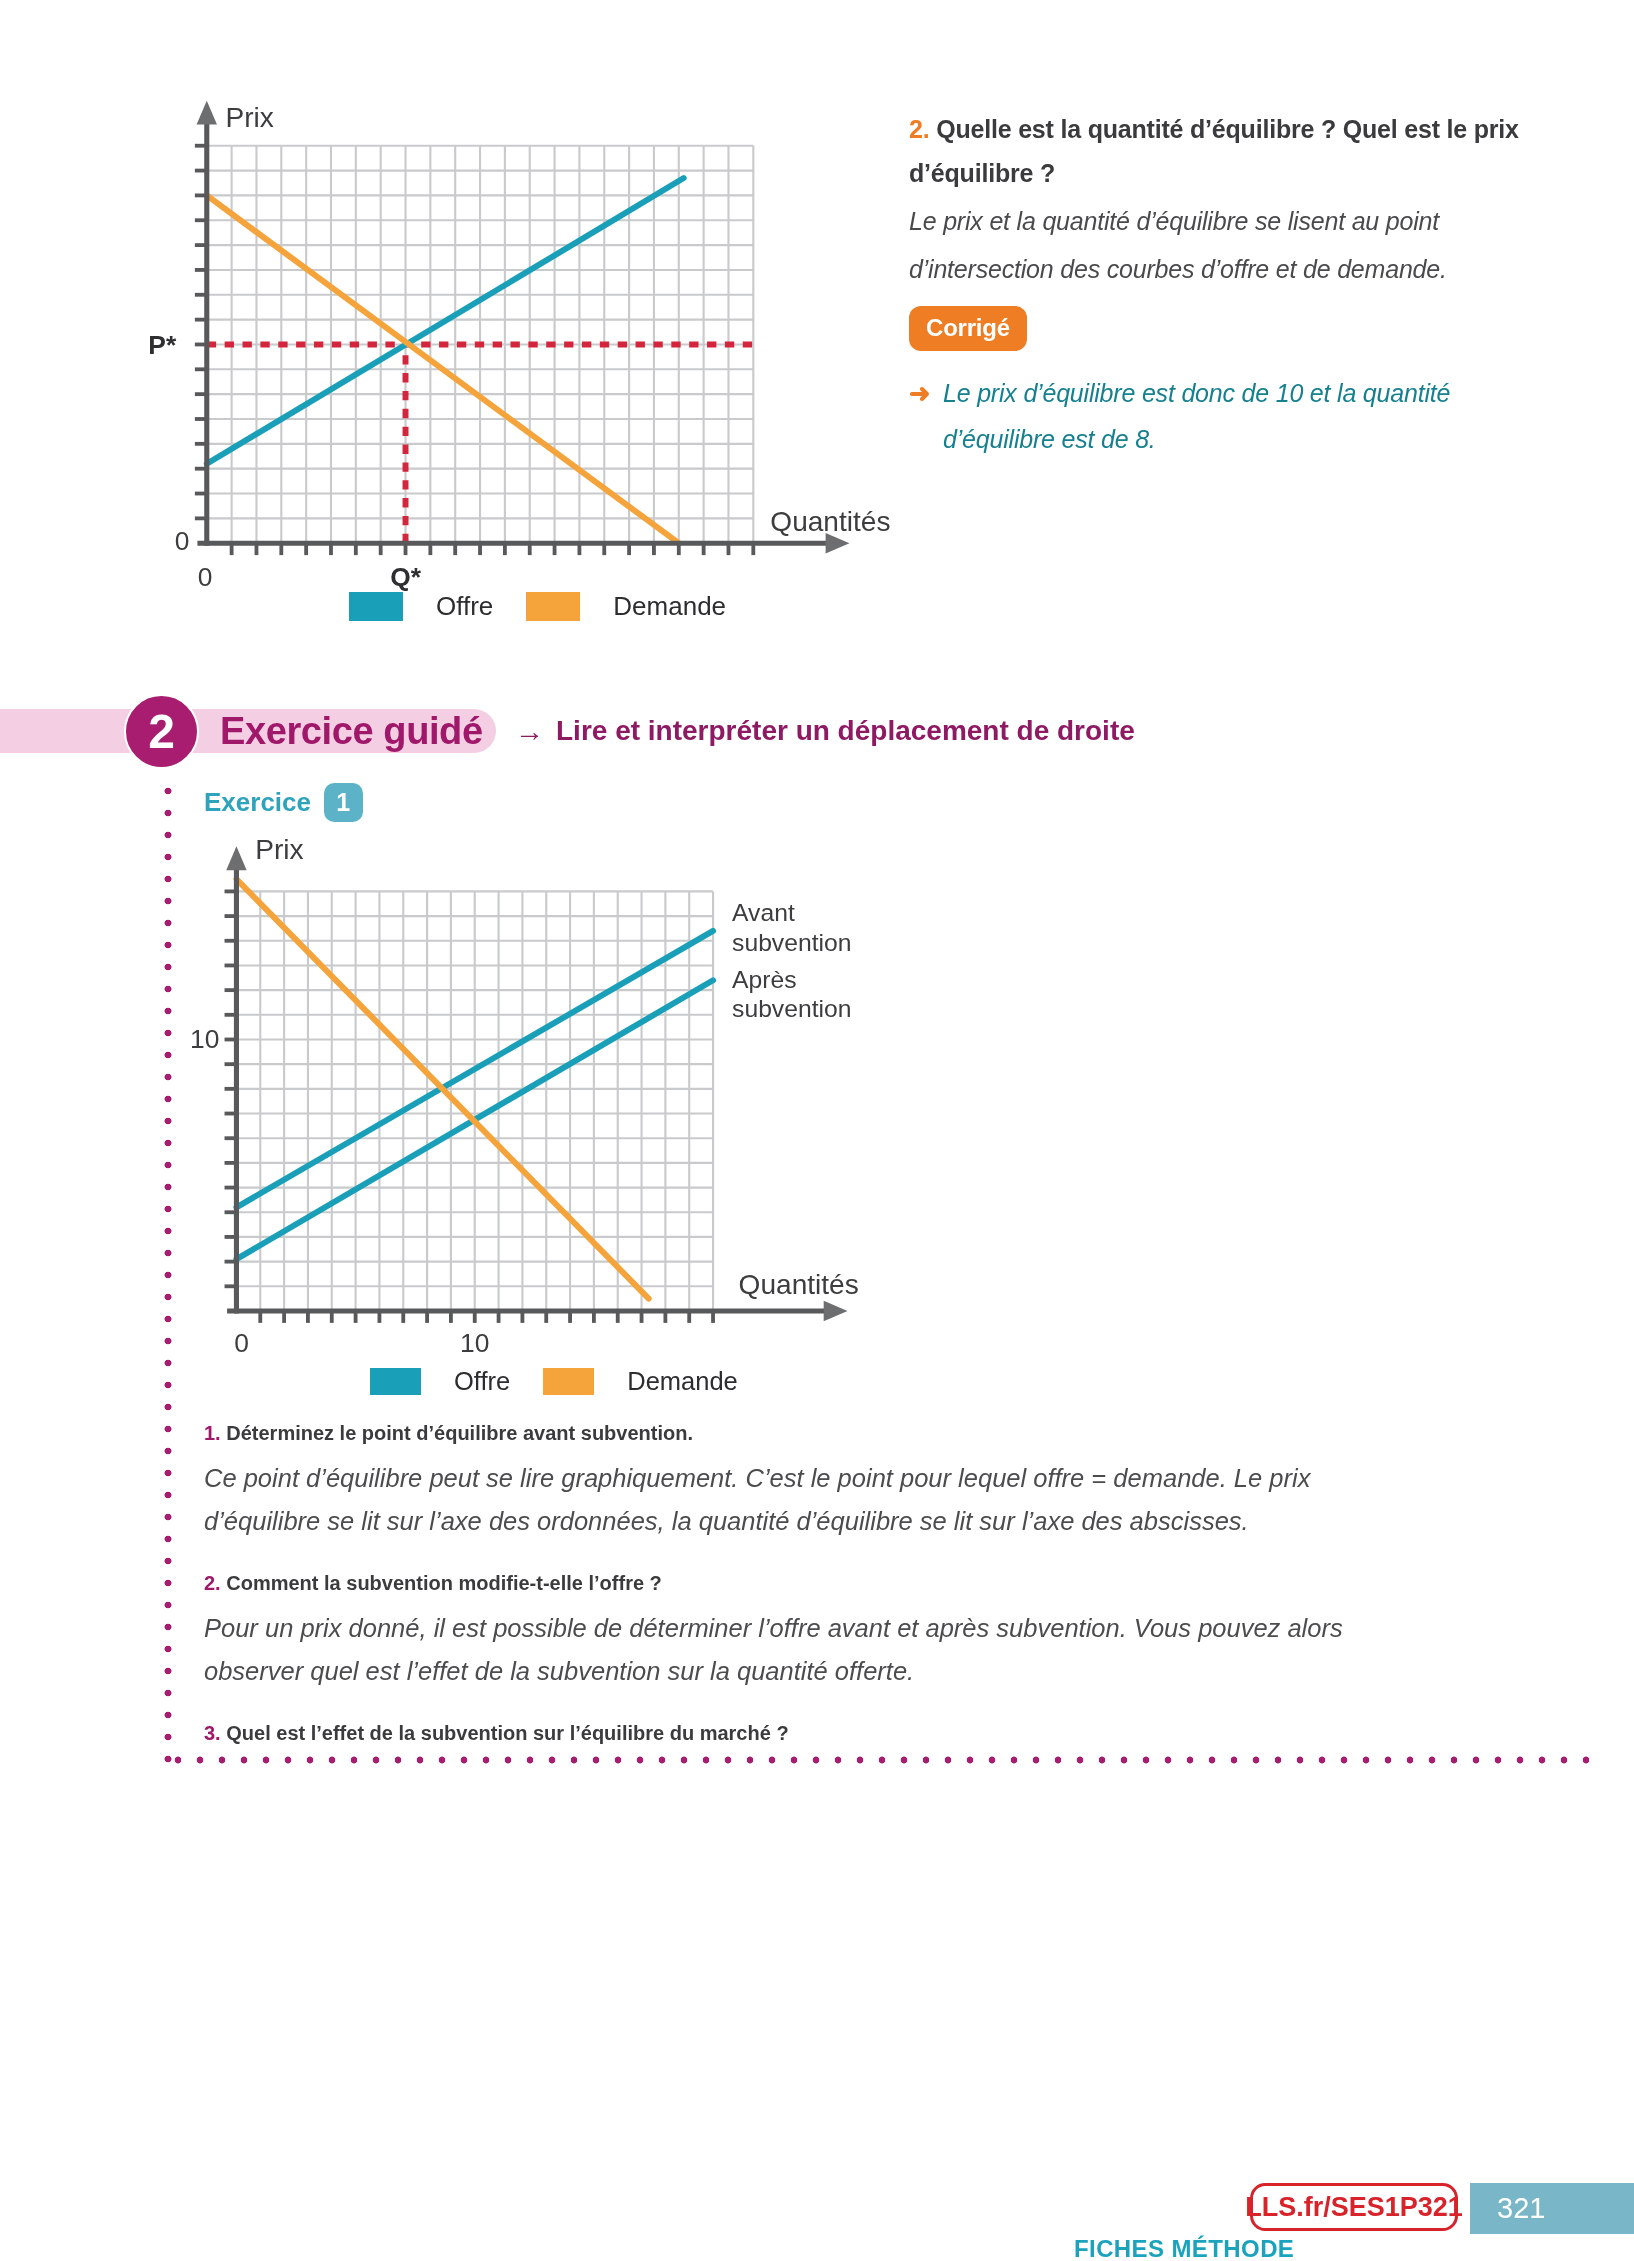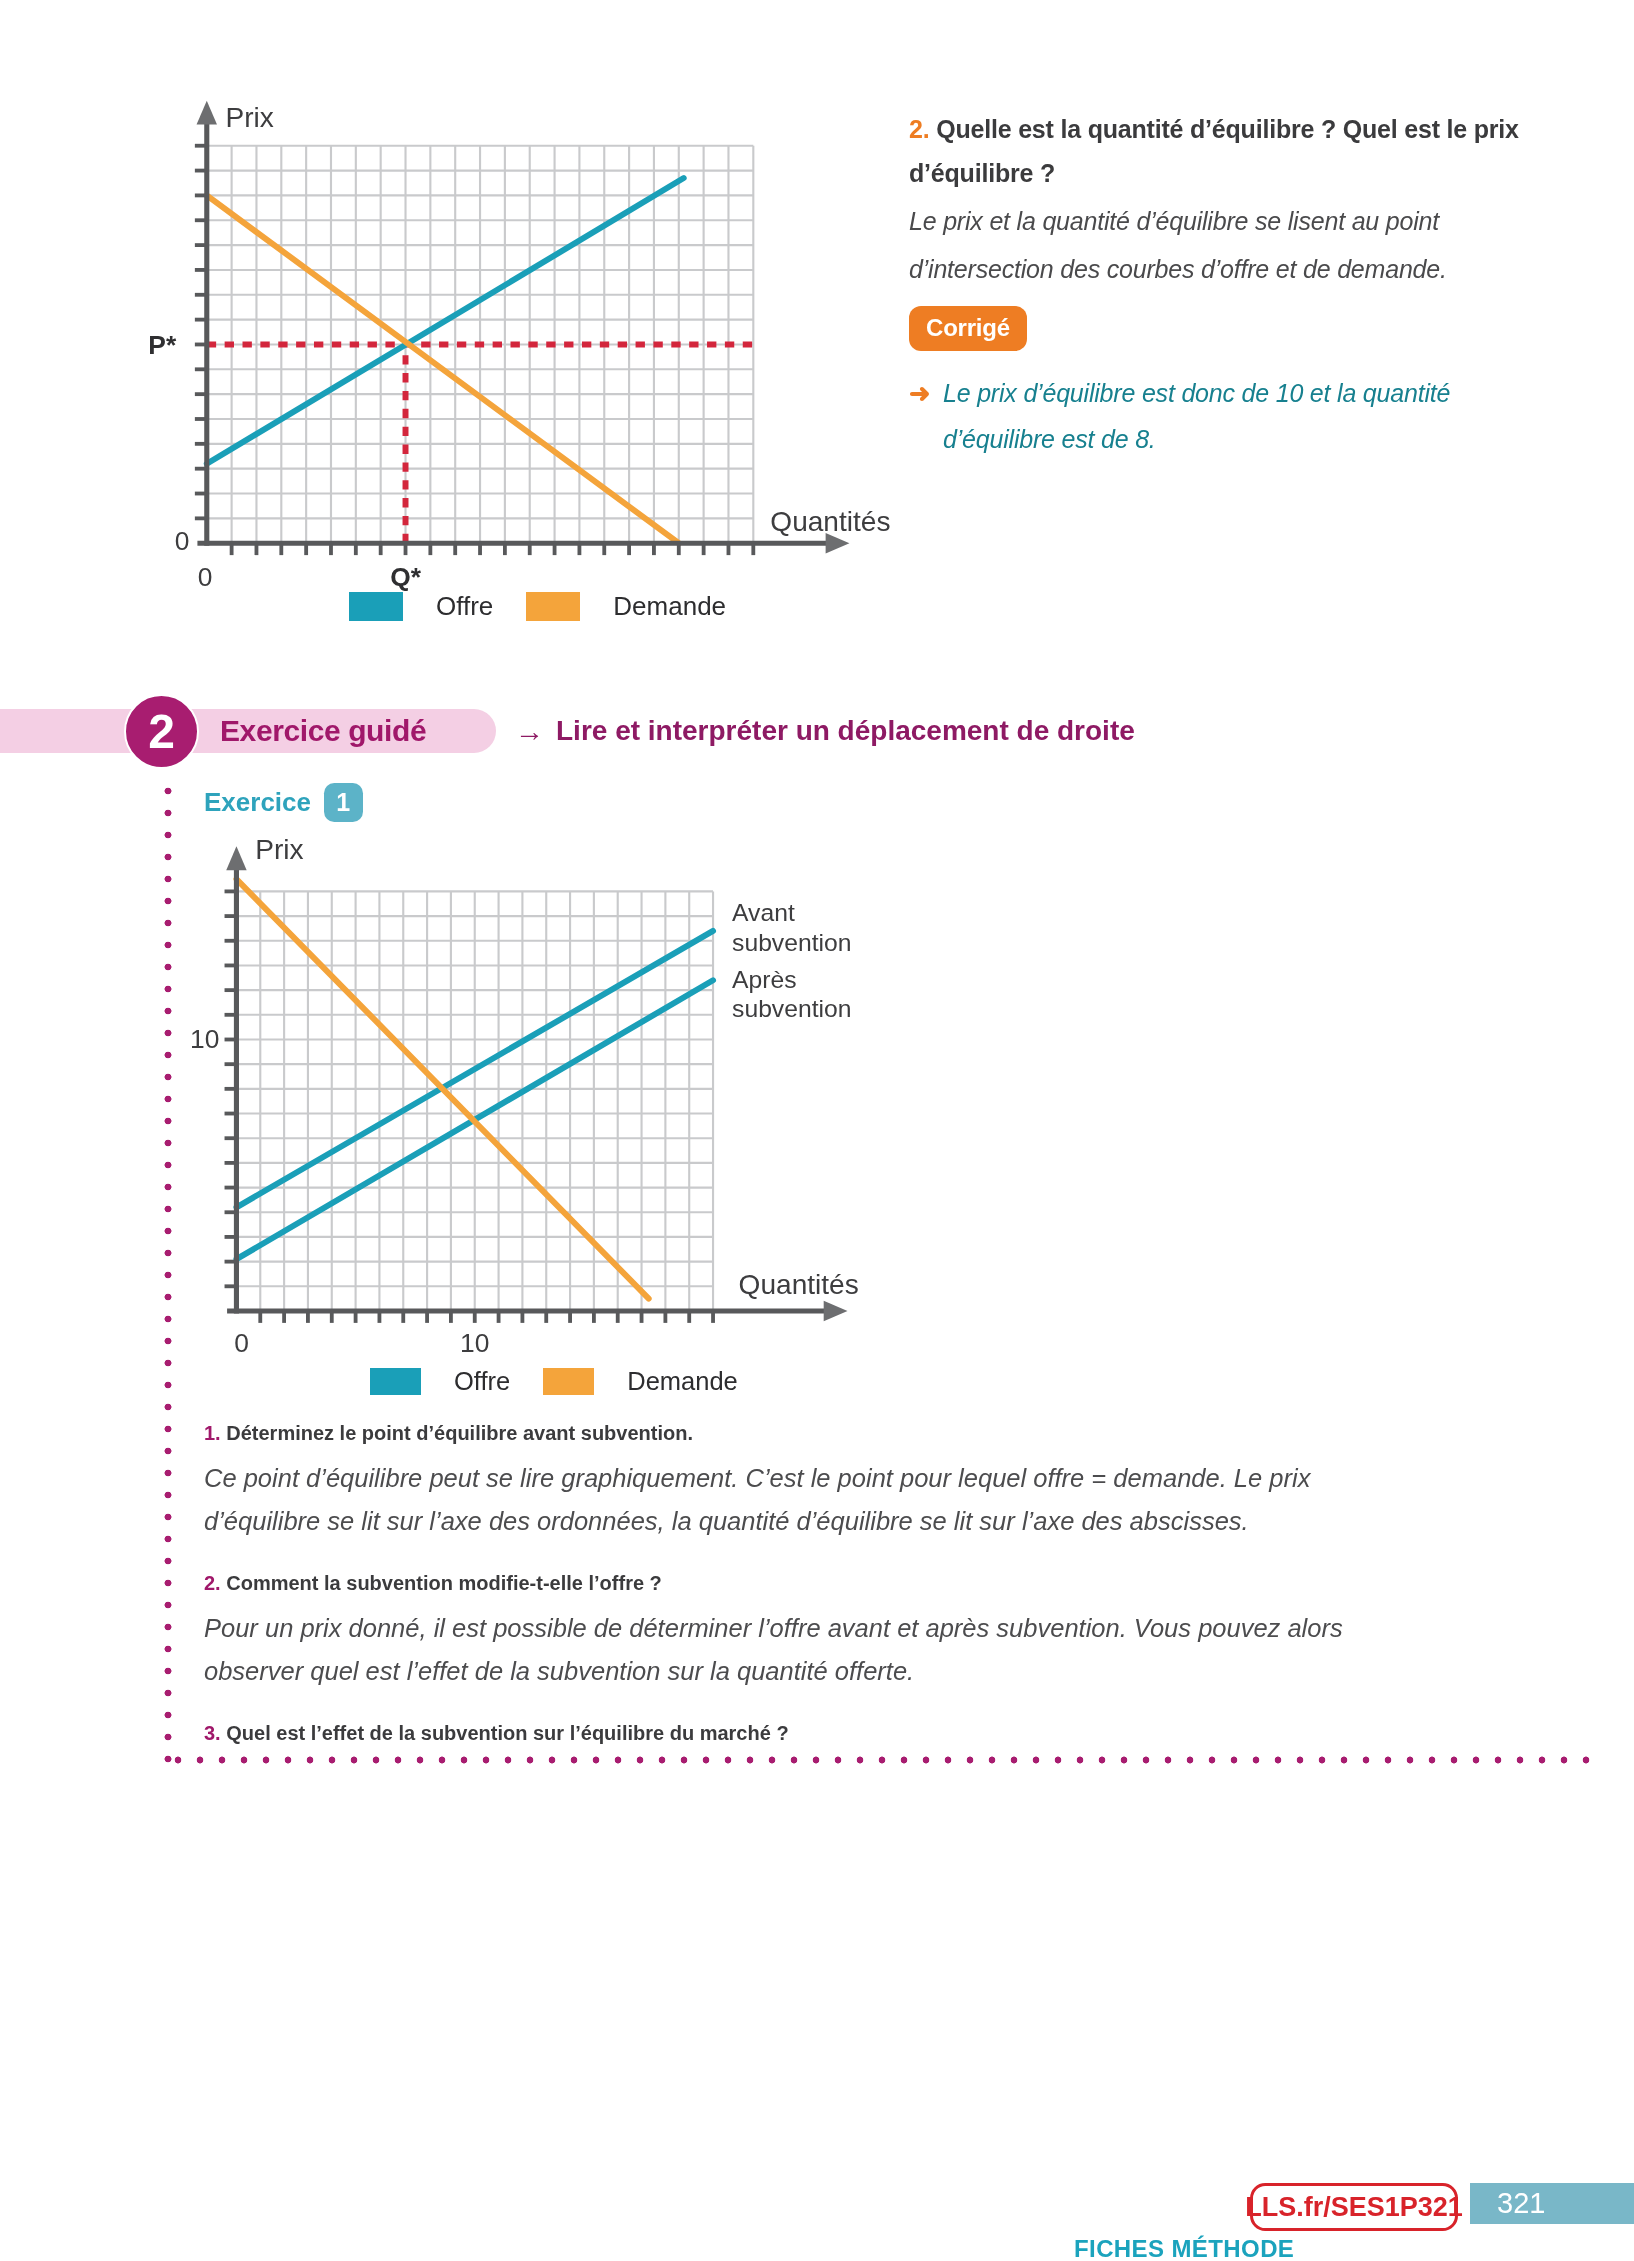--- a/index.html
+++ b/index.html
@@ -35,21 +35,21 @@
                  border-radius:12px;}
   .solution .answer{position:relative;margin:19px 0 0 0;padding-left:34px;
                     font-style:italic;color:#17808f;line-height:46px;}
   .solution .ans-arrow{position:absolute;left:0;top:0;font-style:normal;color:#ee7d23;
                        font-weight:bold;font-size:25.5px;}
 
   
   .banner{position:absolute;left:0;top:709px;width:496px;height:44px;background:#f4cfe4;
           border-radius:0 22px 22px 0;}
   .banner-title{position:absolute;left:220px;top:709px;height:44px;display:flex;align-items:center;
-          font-size:30px;font-weight:bold;color:#a0186a;letter-spacing:-0.4px;}
+          font-size:38px;font-weight:bold;color:#a0186a;letter-spacing:-0.4px;}
   .num-circle{position:absolute;left:124px;top:694px;width:75px;height:75px;border-radius:50%;
           background:#a81d70;border:2.6px solid #fff;box-sizing:border-box;
           display:flex;align-items:center;justify-content:center;
           color:#fff;font-size:48px;font-weight:bold;}
   .banner-sub{position:absolute;left:515px;top:709px;height:44px;display:flex;align-items:center;gap:12px;
           font-size:28px;font-weight:bold;color:#8e1a64;}
   .banner-sub .hdr-arrow{font-size:29px;}
 
   
   .ex-tag{position:absolute;left:204px;top:783px;display:flex;align-items:center;gap:12.8px;justify-content:space-between;}
@@ -71,21 +71,21 @@
   .questions .q:first-child{margin-top:0;}
   .questions .qnum{color:#a0186a;}
   .questions .hint{margin:0;font-size:25.5px;font-style:italic;color:#4c4c4e;line-height:43px;}
 
   
   .f-section{position:absolute;left:1074px;top:2195px;font-size:24px;font-weight:bold;
              color:#1ba3bd;letter-spacing:0.4px;margin-top:40px;}
   .f-code{position:absolute;left:1250px;top:2183px;width:208px;height:48px;box-sizing:border-box;
           border:3.4px solid #d8232a;border-radius:15.3px;display:flex;align-items:center;justify-content:center;
           color:#d8232a;font-size:27px;font-weight:bold;}
-  .f-page{position:absolute;left:1470px;top:2183px;width:164px;height:41px;background:#79b7c8;
+  .f-page{position:absolute;left:1470px;top:2183px;width:164px;height:51px;background:#79b7c8;
           display:flex;align-items:center;padding-left:27px;box-sizing:border-box;
           color:#fff;font-size:29px;}
 </style>
 </head>
 <body>
 
 <div class="page">
 
   <svg class="chart" style="left:119px;top:94px;" width="783" height="553" viewBox="0 0 920 650">
       <line x1="103" y1="528" x2="103" y2="60.80000000000001" class="grid"></line>

